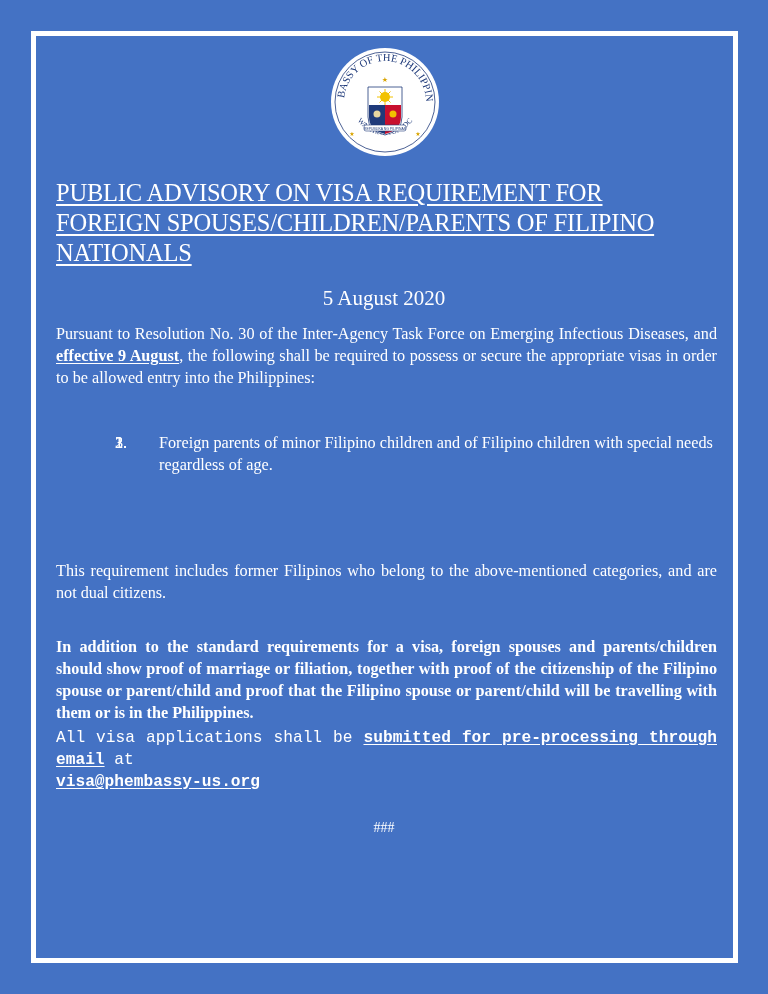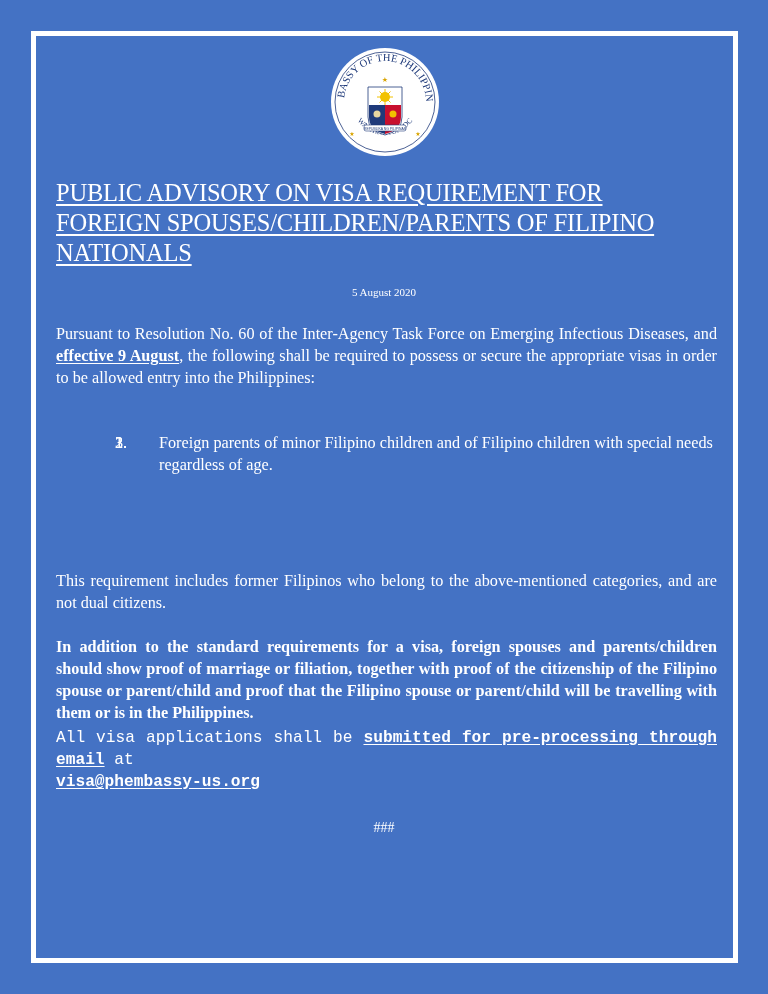--- a/index.html
+++ b/index.html
@@ -12,28 +12,28 @@
     border:5px solid #ffffff; box-sizing:content-box;
   }
   .seal { position:absolute; left:330px; top:47px; width:110px; height:110px; }
   .title {
     position:absolute; left:56px; top:178px; width:656px; text-align:left;
     font-family:"Liberation Serif",serif; font-size:24.5px; line-height:30px;
     text-decoration:underline; text-underline-offset:3px; letter-spacing:-0.2px;
   }
   .date {
     position:absolute; left:56px; top:286px; width:656px; text-align:center;
-    font-family:"Liberation Serif",serif; font-size:11px;
+    font-family:"Liberation Serif",serif; font-size:21px;
   }
   .para {
     position:absolute; left:56px; width:661px; text-align:justify;
     font-family:"Liberation Serif",serif; font-size:16.2px; line-height:22px;
   }
   .p1 { top:323px; }
-  .p2 { top:560px;margin-top:10px; }
+  .p2 { top:560px; }
   .p3 { top:636px; font-weight:bold; }
   .p4 { top:727px;font-family:Liberation Mono, monospace; }
   .ul { text-decoration:underline; text-underline-offset:2px; font-weight:bold; }
   .list {
     position:absolute; left:115px; top:432px; width:600px;
     font-family:"Liberation Serif",serif; font-size:16.2px; line-height:22px;
     margin:0; padding:0; list-style:none;
   }
   .list li { position:relative; padding-left:44px; }
   .list .num { position:absolute; left:0; top:0; }
@@ -79,21 +79,21 @@
   </g>
   <circle cx="47" cy="67" r="3.5" fill="#e8d6a0"></circle>
   <circle cx="63" cy="67" r="3.5" fill="#f2c200"></circle>
   <rect x="34" y="78" width="42" height="6" rx="2" fill="#ffffff" stroke="#1f3a7a" stroke-width="0.6"></rect>
   <text x="55" y="82.6" font-size="3.4" text-anchor="middle" fill="#1f3a7a" font-family="Liberation Sans, sans-serif">REPUBLIKA NG PILIPINAS</text>
 </svg>
 
 <div class="title">PUBLIC ADVISORY ON VISA REQUIREMENT FOR FOREIGN SPOUSES/CHILDREN/PARENTS OF FILIPINO NATIONALS</div>
 <div class="date">5 August 2020</div>
 
-<div class="para p1"><span>Pursuant to Resolution No. 60 of the Inter-Agency Task Force on Emerging Infectious Diseases, and </span><span class="ul">effective 9 August</span><span>, the following shall be required to possess or secure the appropriate visas in order to be allowed entry into the Philippines:</span></div>
+<div class="para p1"><span>Pursuant to Resolution No. 30 of the Inter-Agency Task Force on Emerging Infectious Diseases, and </span><span class="ul">effective 9 August</span><span>, the following shall be required to possess or secure the appropriate visas in order to be allowed entry into the Philippines:</span></div>
 
 <ul class="list">
   <li><span class="num">1.</span></li>
   <li><span class="num">2.</span></li>
   <li><span class="num">3.</span><span>Foreign parents of minor Filipino children and of Filipino children with special needs regardless of age.</span></li>
 </ul>
 
 <div class="para p2">This requirement includes former Filipinos who belong to the above-mentioned categories, and are not dual citizens.</div>
 <div class="para p3">In addition to the standard requirements for a visa, foreign spouses and parents/children should show proof of marriage or filiation, together with proof of the citizenship of the Filipino spouse or parent/child and proof that the Filipino spouse or parent/child will be travelling with them or is in the Philippines.</div>
 

